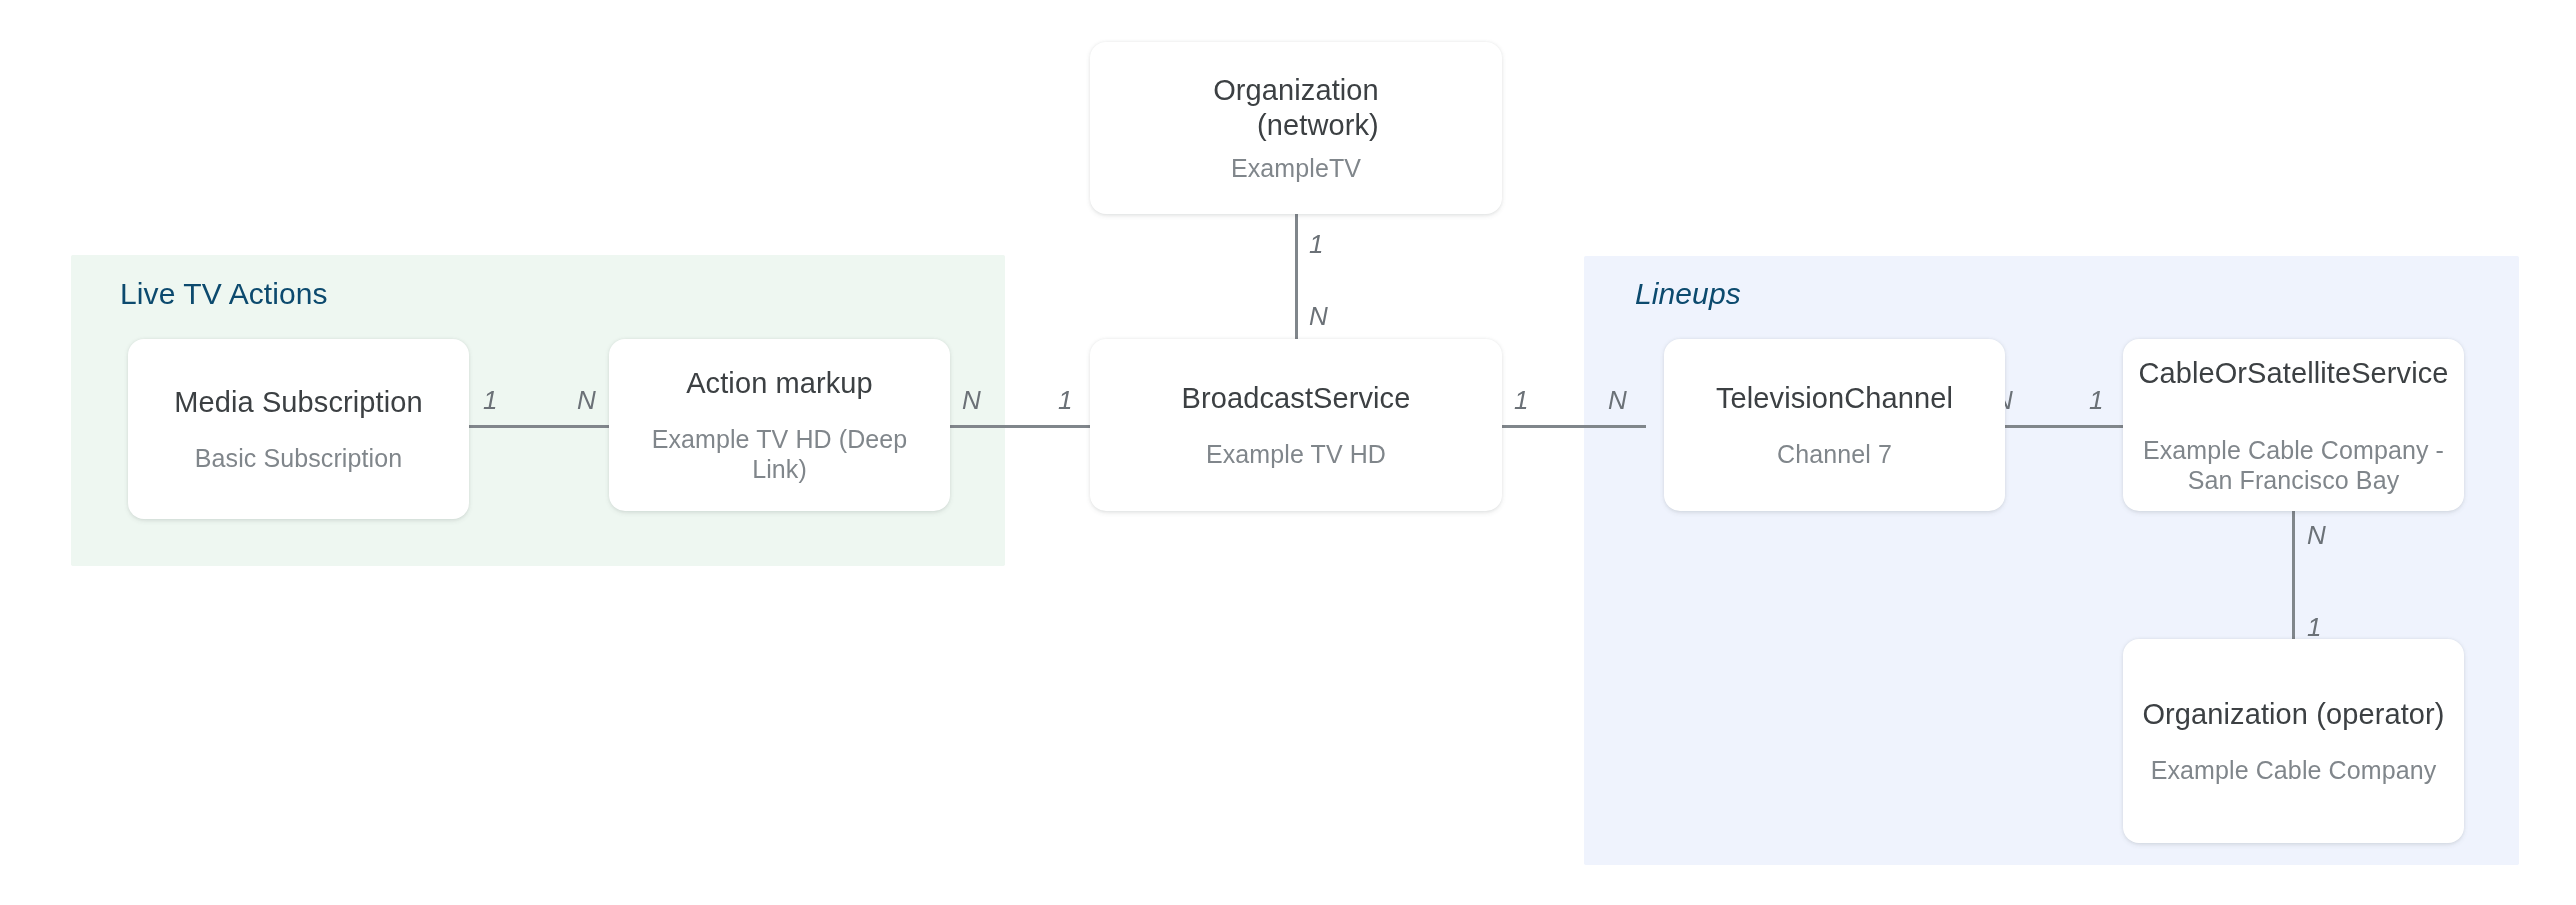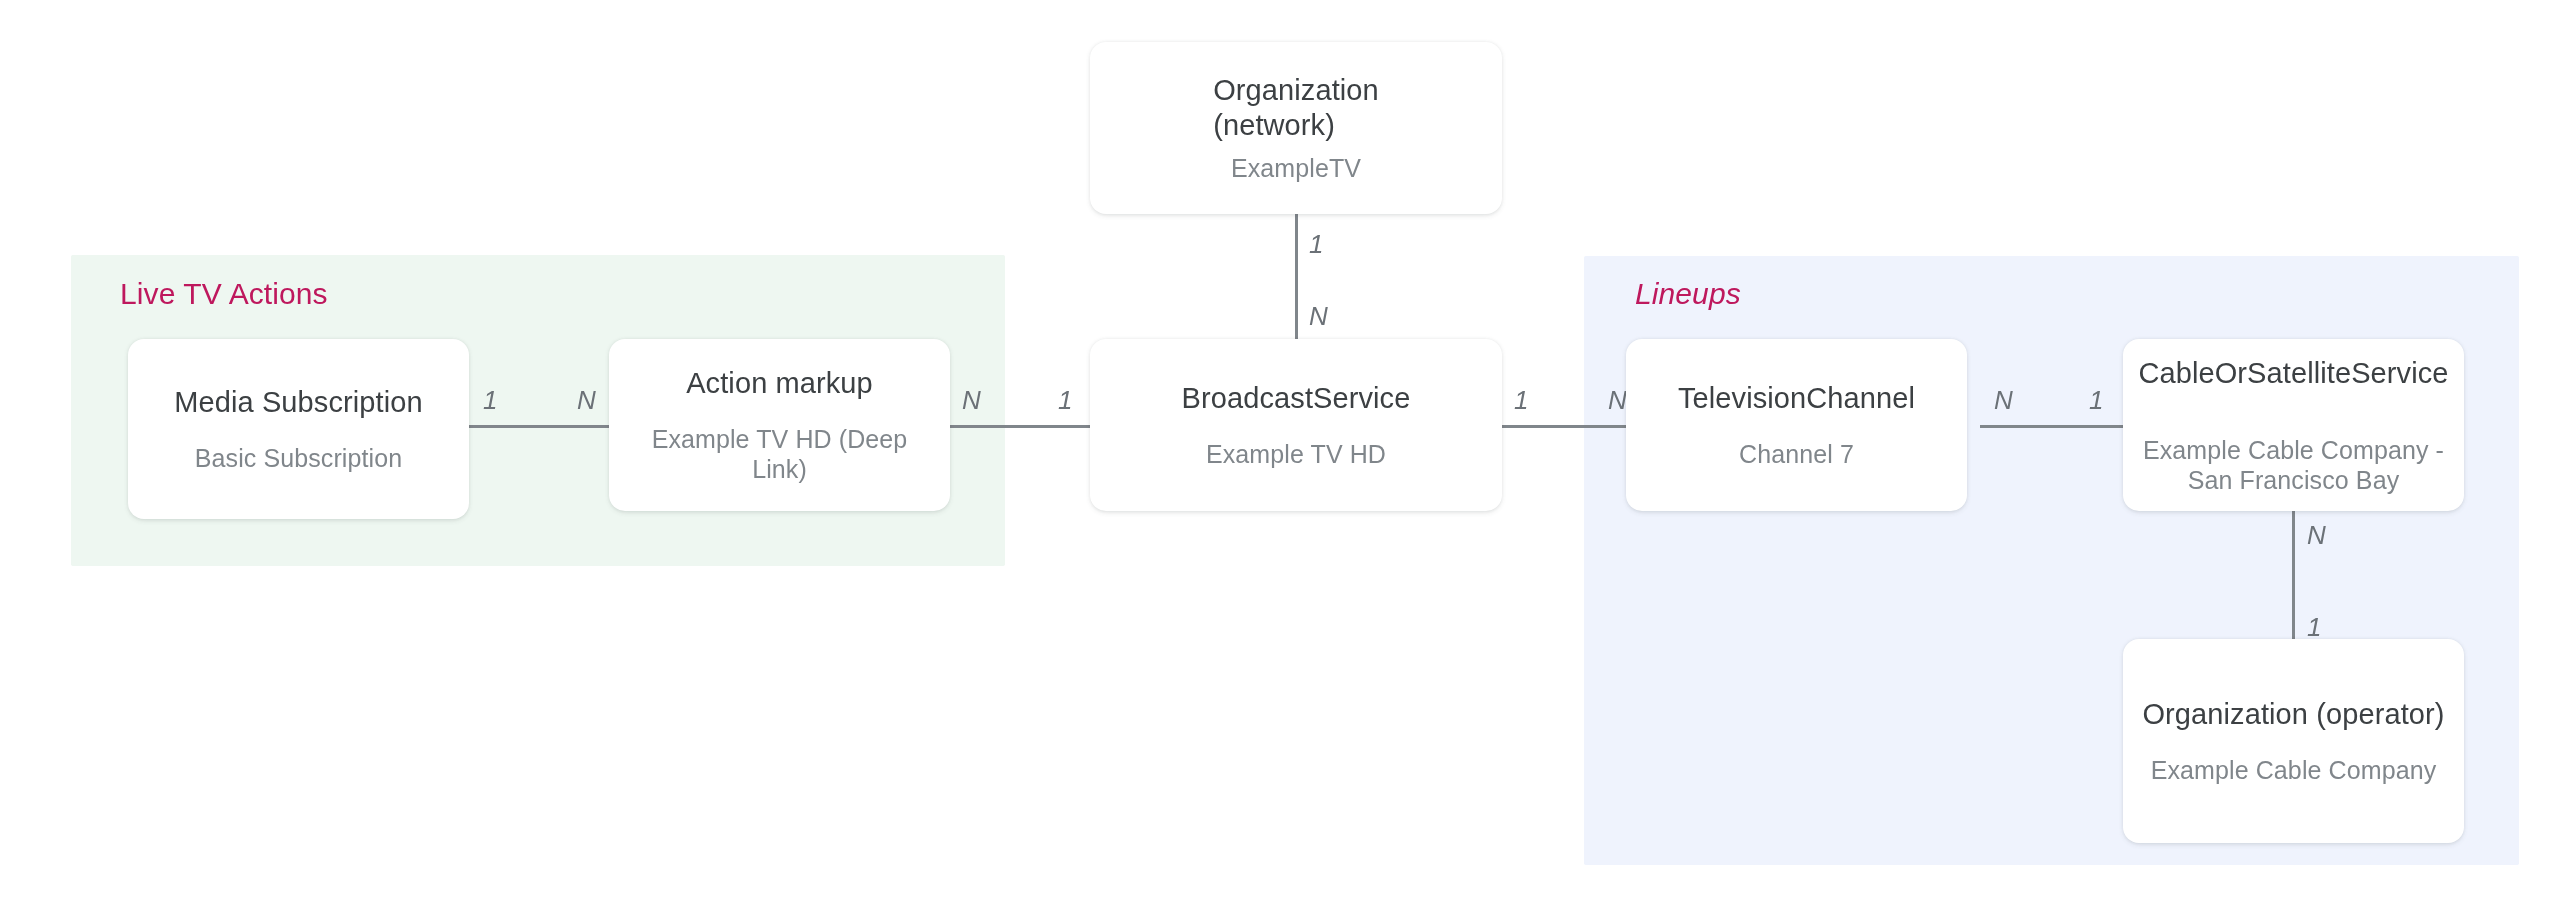--- a/index.html
+++ b/index.html
@@ -25,21 +25,21 @@
     position: absolute;
     border-radius: 1.8px;
   }
   .group-panel.green { background: #eef7f1; }
   .group-panel.blue  { background: #eff3fd; }
 
   .group-title {
     position: absolute;
     font-size: 30px;
     line-height: 35px;
-    color: #be185d;
+    color: #0c4a6e;
     font-weight: 400;
     letter-spacing: 0.1px;
     white-space: nowrap;
   }
 
   
   .card {
     position: absolute;
     background: #ffffff;
     border-radius: 16px;
@@ -49,21 +49,21 @@
     align-items: center;
     justify-content: center;
     padding: 12.4px 16px;
     z-index: 5;
   }
 
   .card-title {
     font-size: 29px;
     line-height: 35px;
     color: #3c4043;
-    text-align: left;
+    text-align: right;
     font-weight: 400;
     letter-spacing: 0.1px;
     white-space: nowrap;
   }
 
   .card-subtitle {
     margin-top: 23px;
     font-size: 25px;
     line-height: 30px;
     color: #80868b;
@@ -150,21 +150,21 @@
   <div class="card" style="left:609px; top:339px; width:341px; height:172px;">
     <div class="card-title">Action markup</div>
     <div class="card-subtitle">Example TV HD (Deep Link)</div>
   </div>
 
   <div class="card" style="left:1090px; top:339px; width:412px; height:172px;">
     <div class="card-title">BroadcastService</div>
     <div class="card-subtitle">Example TV HD</div>
   </div>
 
-  <div class="card" style="left:1626px; top:339px; width:341px; height:172px;">
+  <div class="card" style="left:1664px; top:339px; width:341px; height:172px;">
     <div class="card-title">TelevisionChannel</div>
     <div class="card-subtitle">Channel 7</div>
   </div>
 
   <div class="card" style="left:2123px; top:339px; width:341px; height:172px;gap:28px;">
     <div class="card-title">CableOrSatelliteService</div>
     <div class="card-subtitle wrap" style="margin-top:16px;">Example Cable Company - San Francisco Bay</div>
   </div>
 
   <div class="card" style="left:2123px; top:639px; width:341px; height:204px;">

